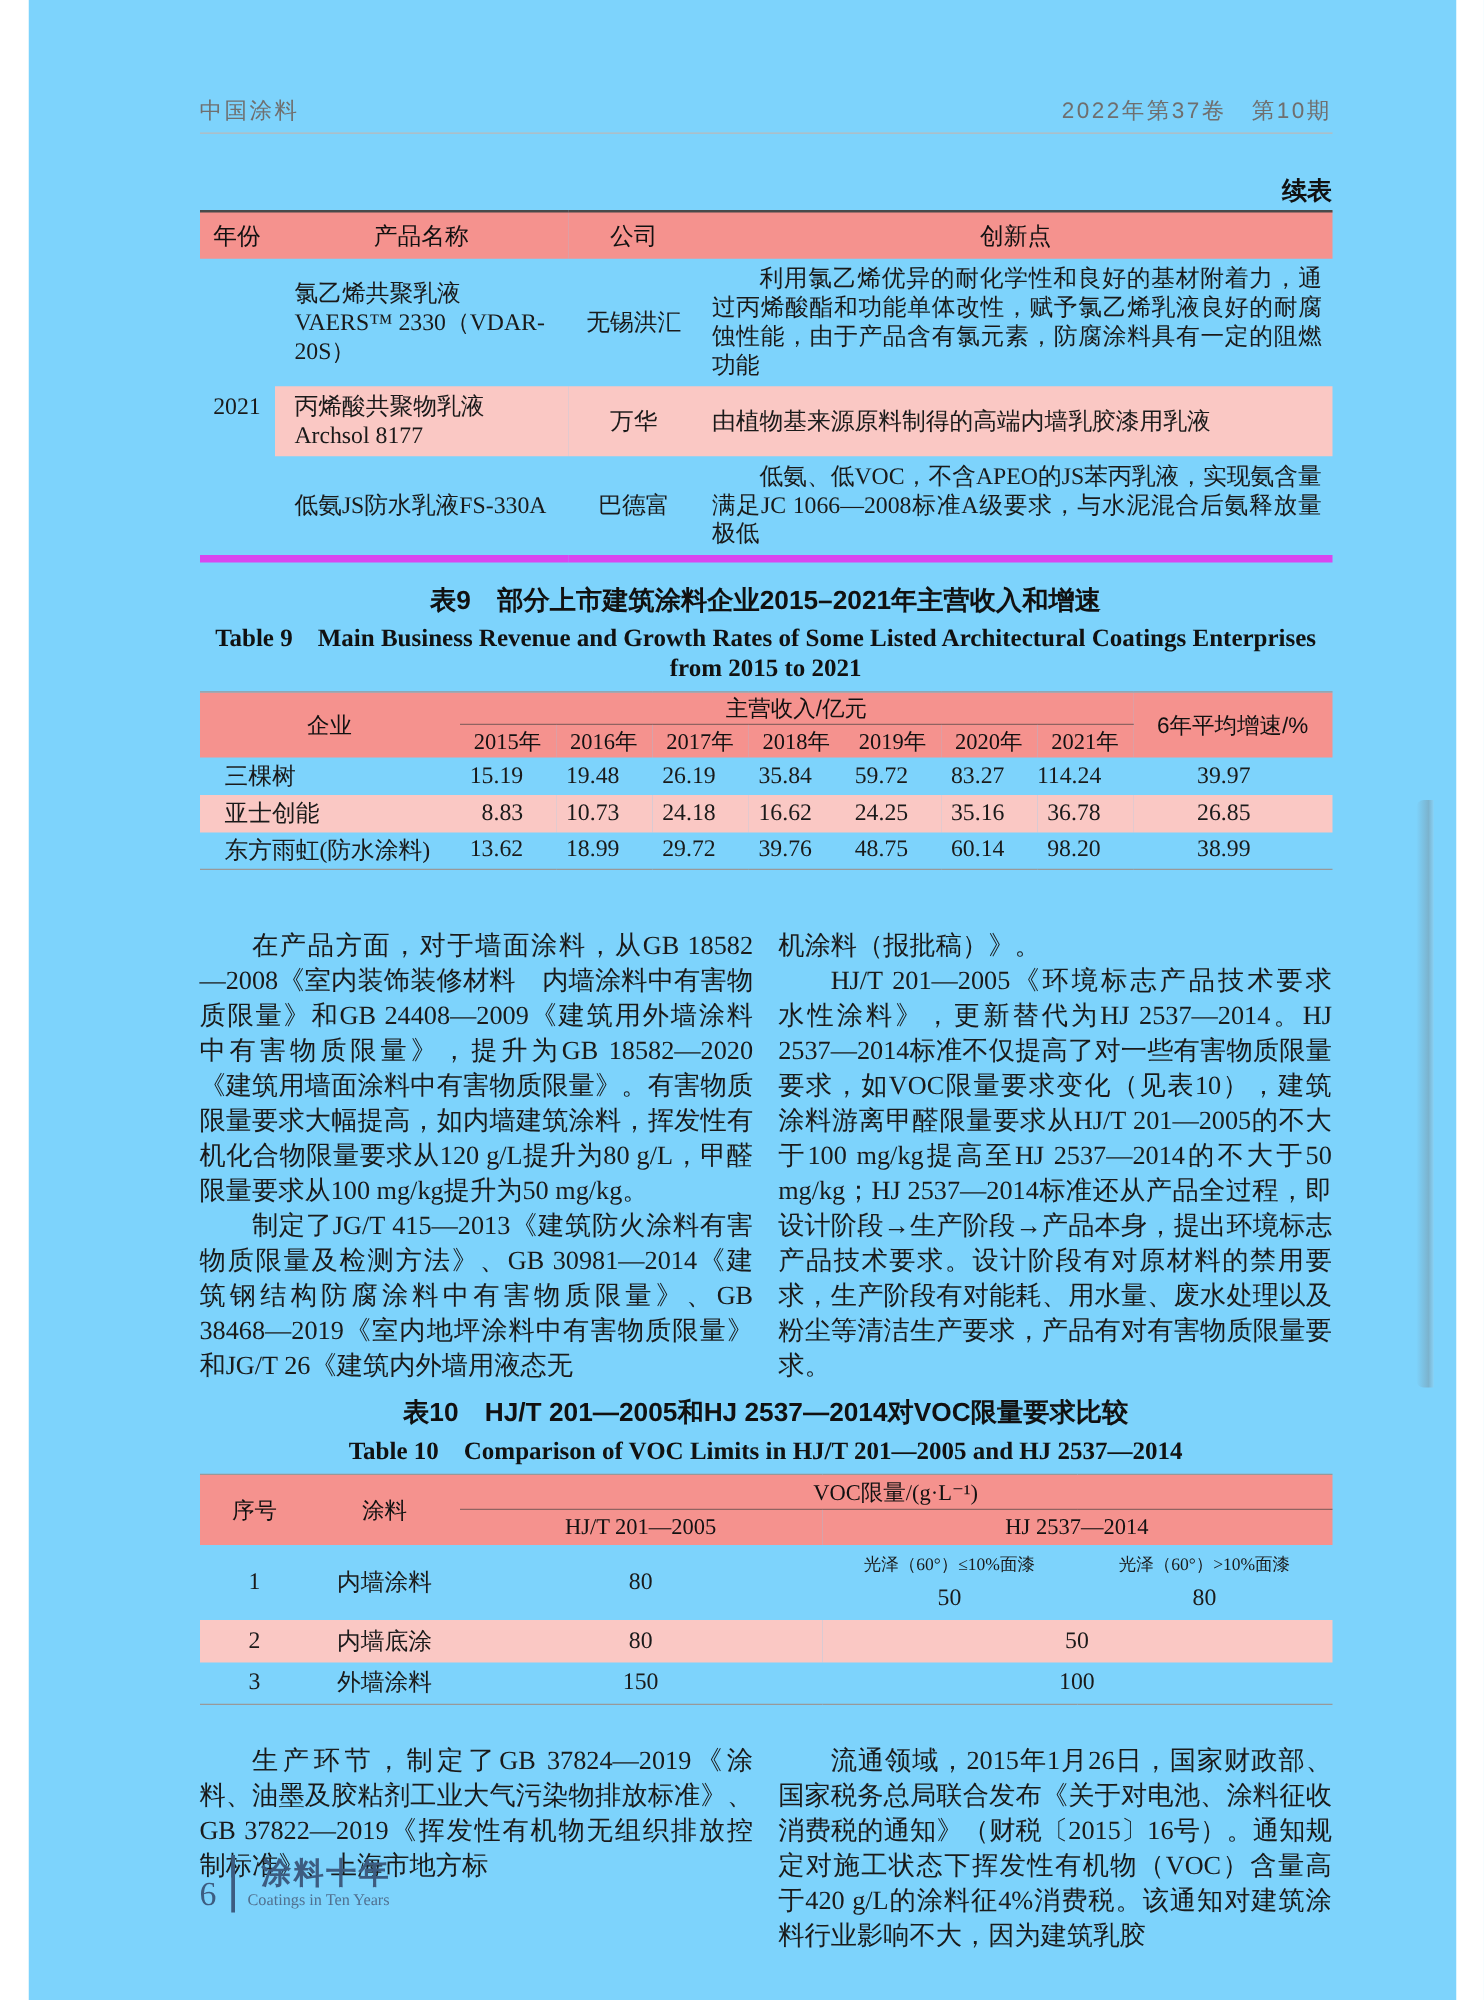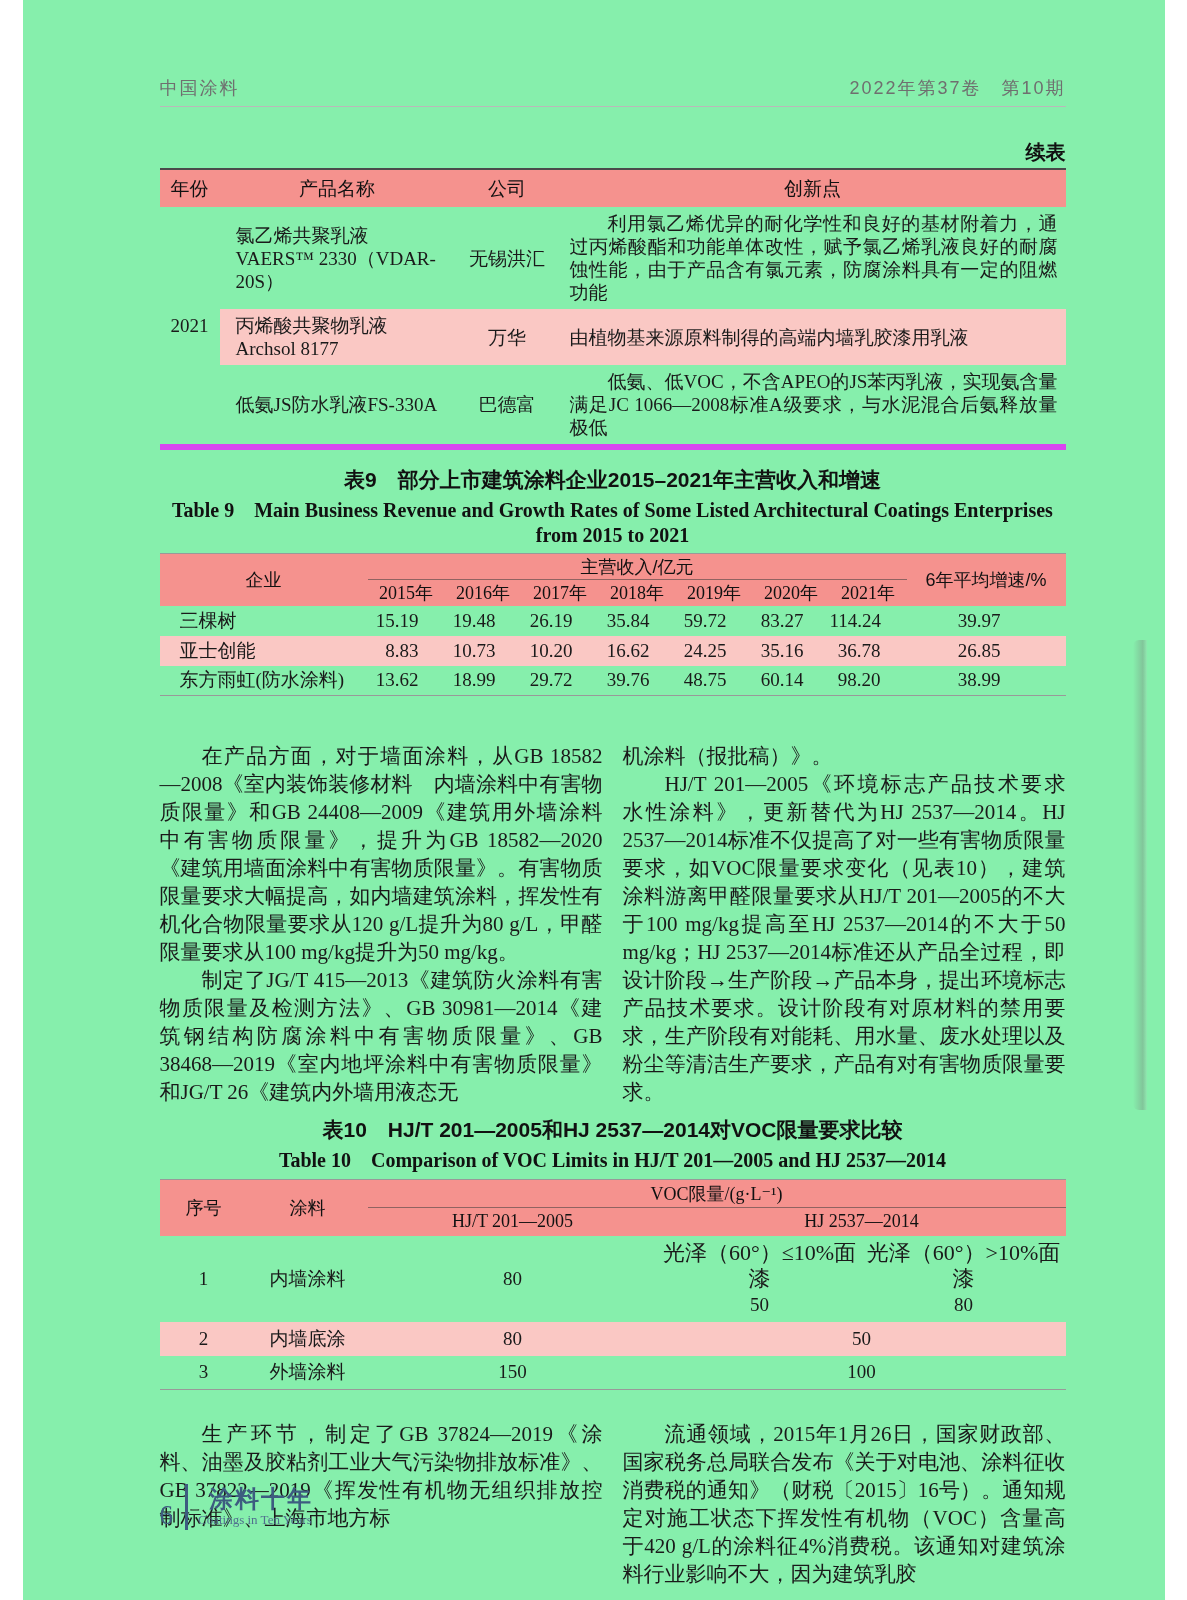--- a/index.html
+++ b/index.html
@@ -1,19 +1,19 @@
 <!DOCTYPE html>
 <html lang="zh"><head>
 <meta charset="utf-8">
 <style>
   * { margin:0; padding:0; box-sizing:border-box; }
   html,body { background:#ffffff; }
   .page {
     position:relative; width:1142px; height:1600px; margin:0 auto;
-    background:#86efac; overflow:hidden;
+    background:#7dd3fc; overflow:hidden;
     font-family:"Liberation Serif","DejaVu Serif",serif;
     color:#1a1a1a;
   }
   .content { margin-left:137px; width:906px; }
 
   
   .page-header {
     display:flex; justify-content:space-between; align-items:flex-end;
     padding-top:76px; padding-bottom:6px;
     border-bottom:1px solid #b9b9b9;
@@ -72,21 +72,21 @@
   .col { width:443px; font-size:21px; line-height:28px; text-align:justify; }
   .col p.indent { text-indent:2em; }
 
   
   .tbl10 { margin-top:5px; border-top:1px solid #999; border-bottom:1px solid #999; }
   .tbl10 th { height:28px; font-size:18px; }
   .tbl10 .group-th { border-bottom:1px solid rgba(60,60,60,.55); }
   .tbl10 .std-th { font-family:"Liberation Serif","DejaVu Serif",serif; font-size:18px; }
   .tbl10 td { font-size:19px; text-align:center; }
   .gloss-cell { padding:4px 0; line-height:26px; }
-  .gloss-label { font-size:22px; }
+  .gloss-label { font-size:14px; }
   .tbl10 .r1 td { height:58px; }
   .tbl10 .r2 td, .tbl10 .r3 td { height:34px; }
 
   
   .footer {
     position:absolute; left:137px; top:1484px;
     display:flex; align-items:center; color:#3d5c80;
   }
   .footer .pno { font-size:27px; margin-right:12px; align-self:flex-end; line-height:30px; }
   .footer .vbar { width:3px; height:46px; background:#3d5c80; margin-right:10px; }
@@ -201,21 +201,21 @@
           <td class="td-num">35.84</td>
           <td class="td-num">59.72</td>
           <td class="td-num">83.27</td>
           <td class="td-num">114.24</td>
           <td class="td-avg">39.97</td>
         </tr>
         <tr class="row-pink">
           <td class="td-ent">亚士创能</td>
           <td class="td-num">8.83</td>
           <td class="td-num">10.73</td>
-          <td class="td-num">10.20</td>
+          <td class="td-num">24.18</td>
           <td class="td-num">16.62</td>
           <td class="td-num">24.25</td>
           <td class="td-num">35.16</td>
           <td class="td-num">36.78</td>
           <td class="td-avg">26.85</td>
         </tr>
         <tr>
           <td class="td-ent">东方雨虹(防水涂料)</td>
           <td class="td-num">13.62</td>
           <td class="td-num">18.99</td>

